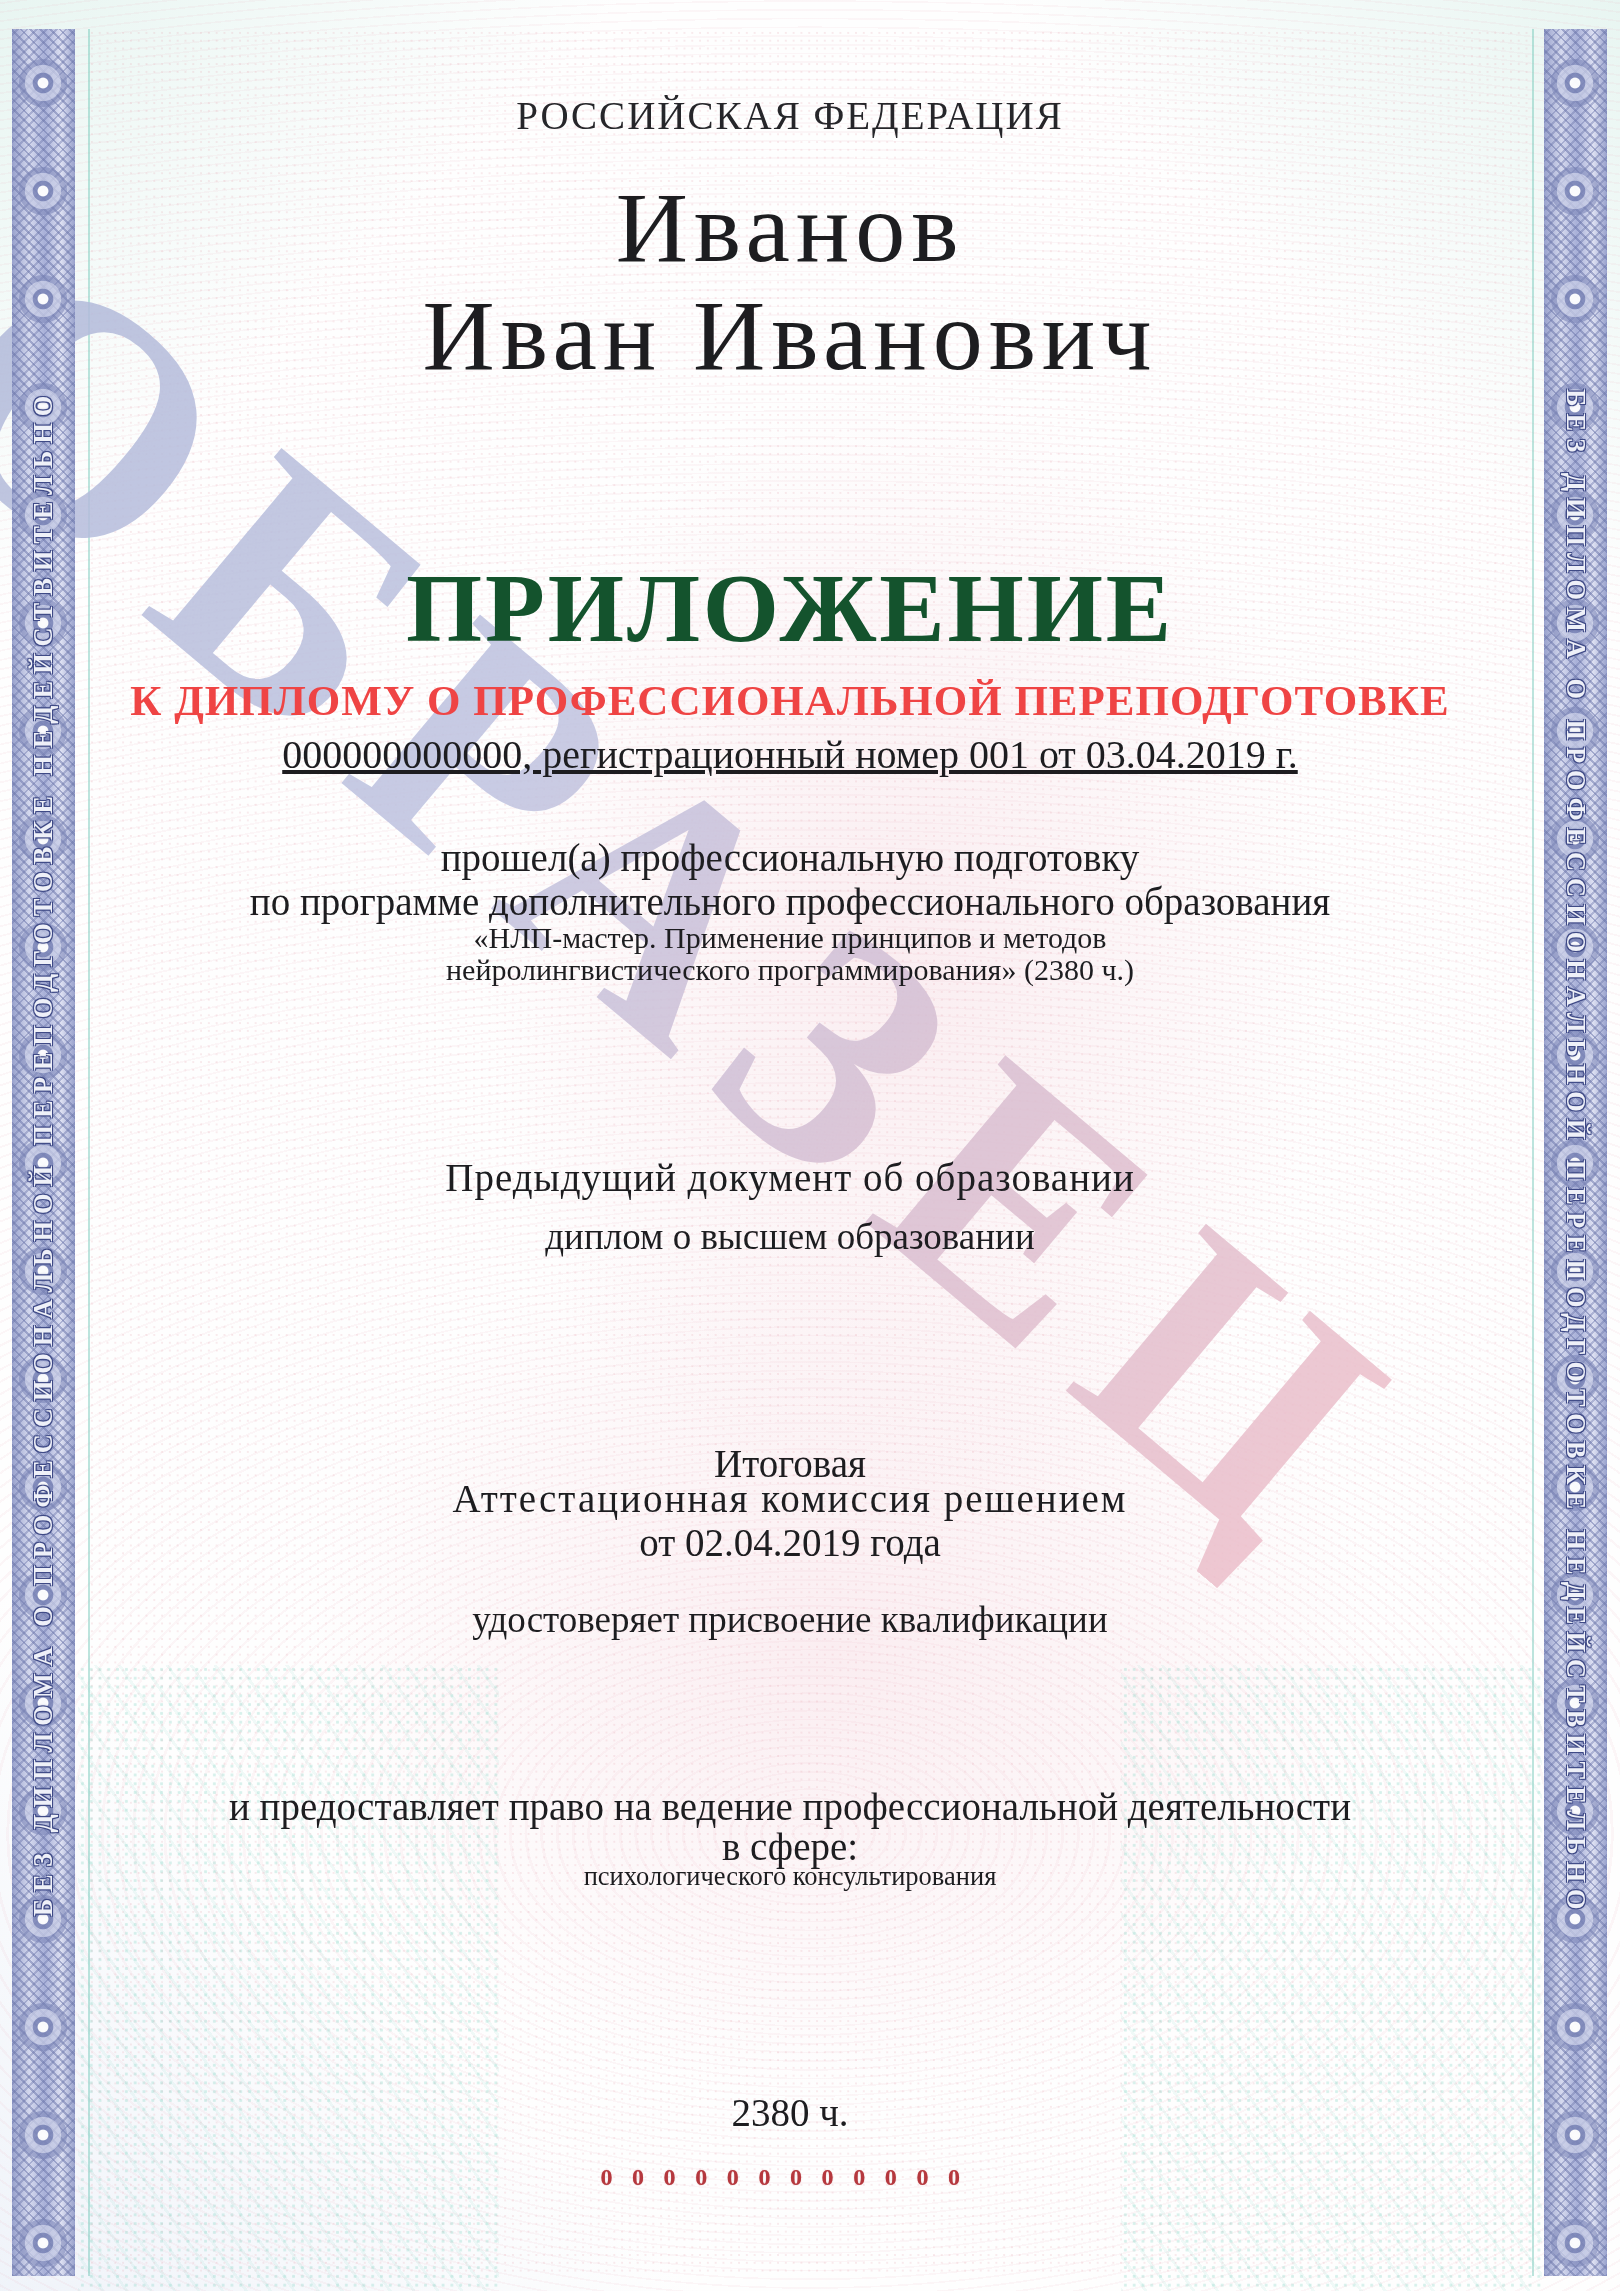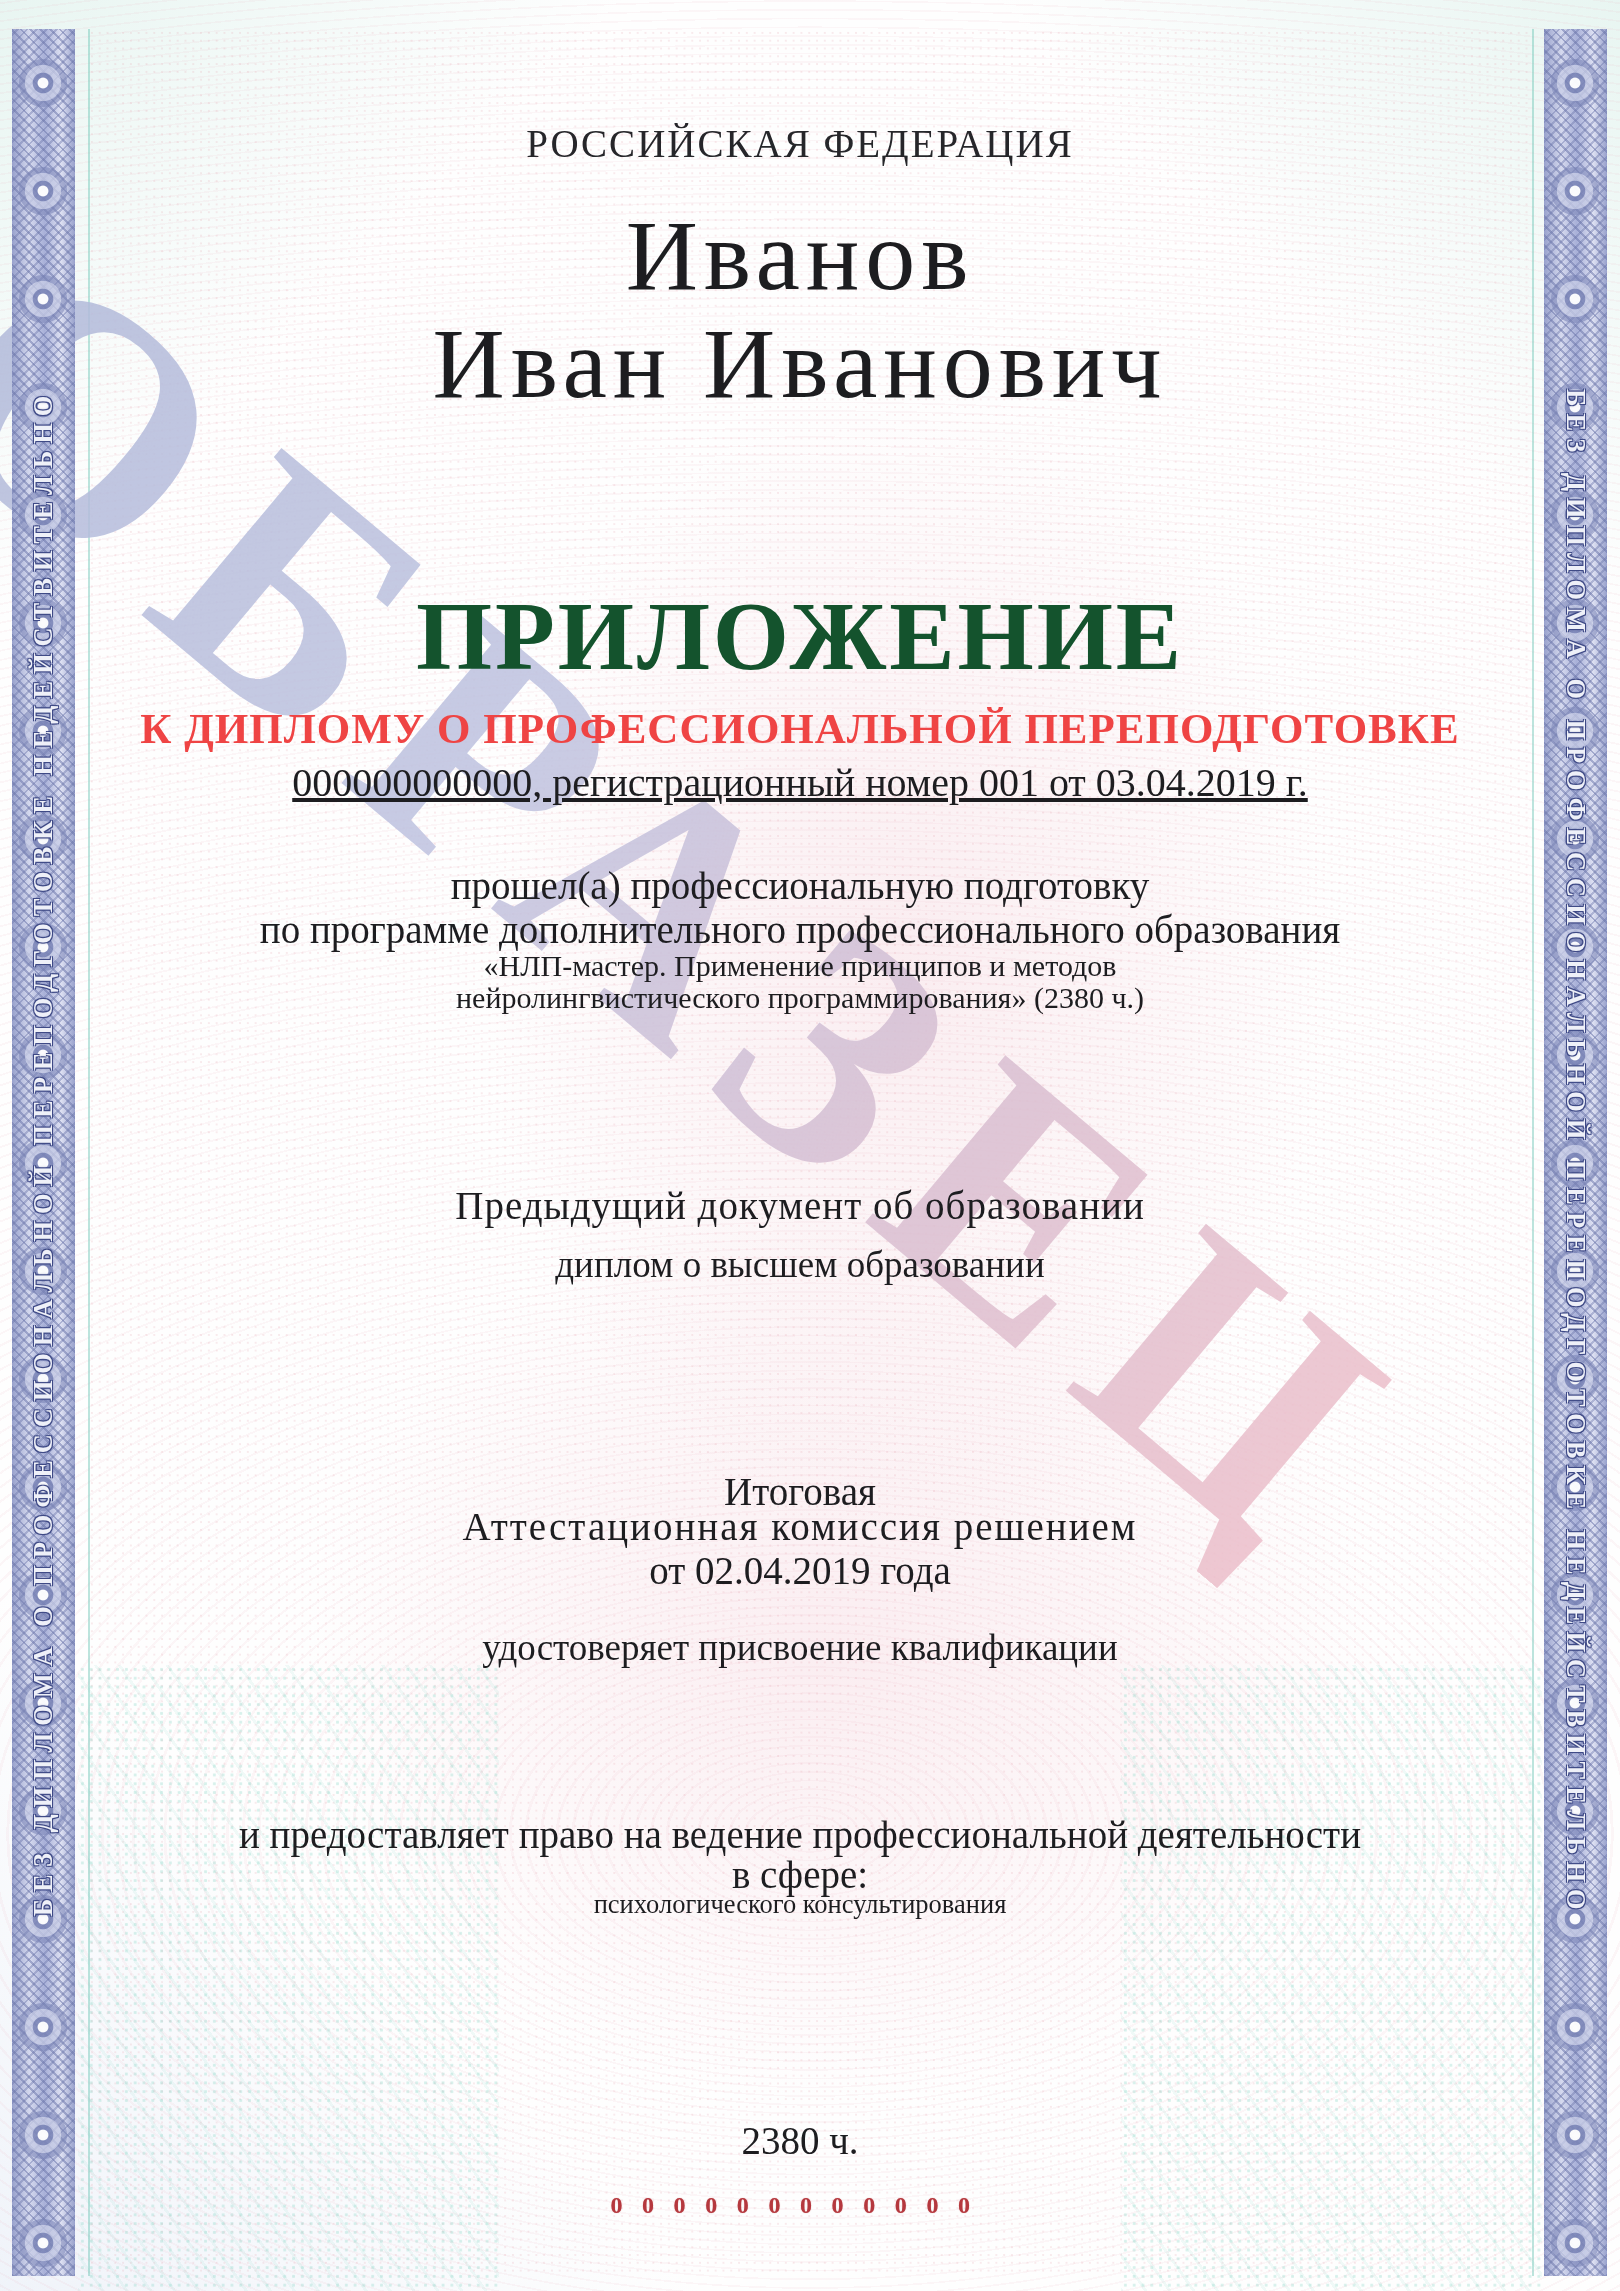--- a/index.html
+++ b/index.html
@@ -81,22 +81,22 @@
     white-space:nowrap;line-height:1;
     color:#bcc2e0;
     background:linear-gradient(90deg,#b2bada 0%,#bfc3e0 38%,#d8bfd2 68%,#eebfca 100%);
     -webkit-background-clip:text;background-clip:text;
     -webkit-text-fill-color:transparent;
     opacity:0.85;
     pointer-events:none;
   }
   
   .line{
-    position:absolute;left:55px;width:1490px;
-    text-align:center;color:#1d1d20;white-space:nowrap;margin-top:28px;
+    position:absolute;left:45px;width:1490px;
+    text-align:center;color:#1d1d20;white-space:nowrap;
   }
   .country{top:93px;font-size:39px;letter-spacing:2px;color:#26262a;}
   .name1{top:178px;font-size:100px;letter-spacing:5.9px;line-height:1;}
   .name2{top:286px;font-size:100px;letter-spacing:5.9px;line-height:1;}
   .title{top:559px;font-size:98px;font-weight:bold;letter-spacing:2.9px;color:#14532d;line-height:1;}
   .subtitle{top:676px;font-size:43px;font-weight:bold;letter-spacing:1px;color:#ef4444;}
   .regline{top:731px;font-size:40px;text-decoration:underline;}
   .train1{top:835px;font-size:39px;}
   .train2{top:879px;font-size:39px;}
   .prog1{top:921px;font-size:30px;}

